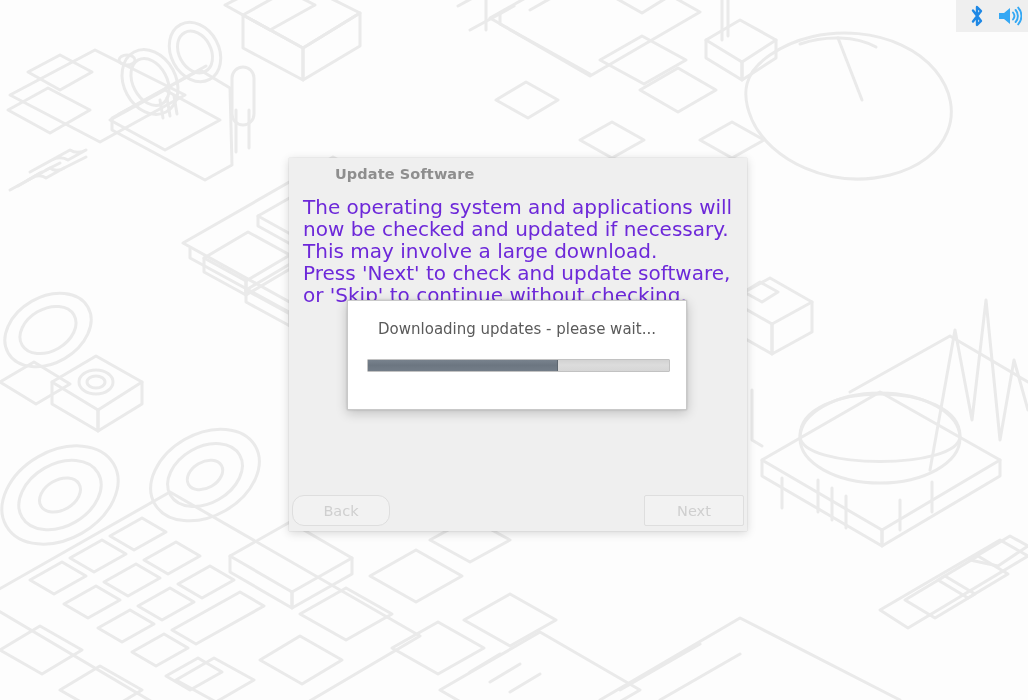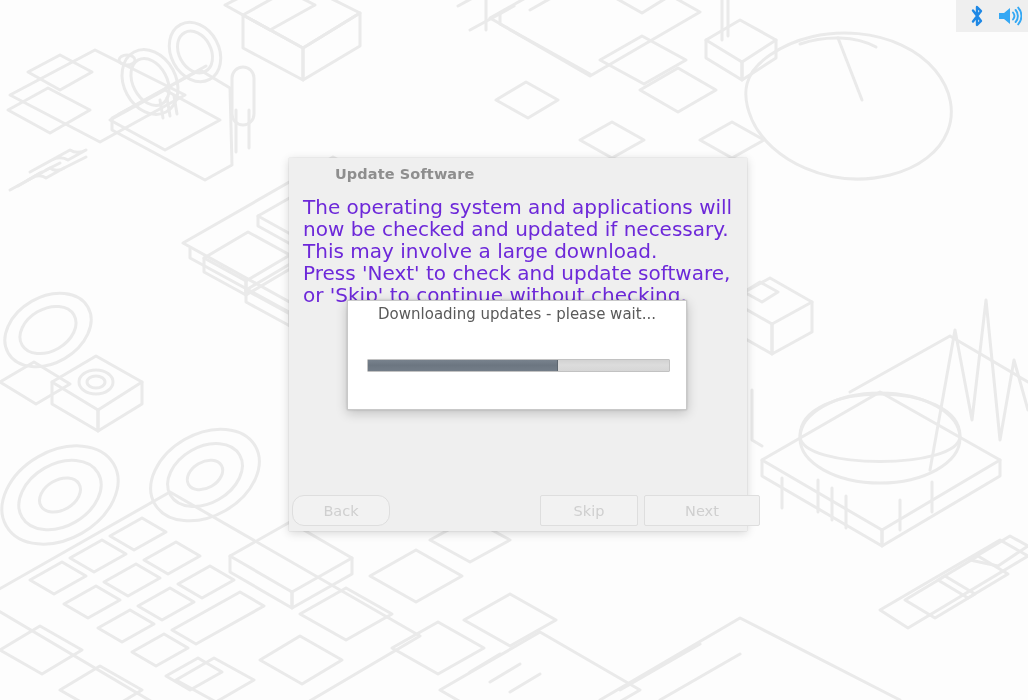--- a/index.html
+++ b/index.html
@@ -105,40 +105,40 @@
     font-family: "DejaVu Sans", "Liberation Sans", sans-serif;
     font-size: 14.5px;
     color: #cfcfcf;
     cursor: default;
     display: flex;
     align-items: center;
     justify-content: center;
   }
   #btn-back { left: 3px;   width: 98px; border-radius: 12px; }
   #btn-skip { left: 251px; width: 98px; }
-  #btn-next { left: 355px; width: 116px; }
+  #btn-next { left: 355px; width: 100px; }
 
   
   #progress-dialog {
     position: absolute;
     left: 347px;
     top: 300px;
     width: 340px;
     height: 110px;
     background: #ffffff;
     border: 1px solid #c9c9c9;
     box-shadow: 0 3px 11px rgba(0,0,0,0.20), 0 0 2px rgba(0,0,0,0.18);
     z-index: 30;
   }
 
   #progress-label {
     position: absolute;
     left: 0;
     right: 0;
-    top: 4px;
+    top: 19px;
     text-align: center;
     font-size: 15px;
     color: #5a5a5a;
   }
 
   #progress-track {
     position: absolute;
     left: 19px;
     top: 58px;
     width: 303px;
@@ -327,21 +327,20 @@
 <div id="wizard-dialog">
 
   <div id="wizard-title">Update Software</div>
 
   <div class="wizard-para" id="wizard-para-1">The operating system and applications will now be checked and updated if necessary. This may involve a large download.</div>
 
   <div class="wizard-para" id="wizard-para-2">Press 'Next' to check and update software, or 'Skip' to continue without checking.</div>
 
   <div id="wizard-buttons">
     <button class="wiz-btn" id="btn-back" disabled="">Back</button>
-    <button class="wiz-btn" id="btn-skip" disabled="">Skip</button>
     <button class="wiz-btn" id="btn-next" disabled="">Next</button>
   </div>
 </div>
 
 <div id="progress-dialog">
   <div id="progress-label">Downloading updates - please wait...</div>
   <div id="progress-track">
     <div id="progress-fill" style="width: 63%;"></div>
   </div>
 </div>

